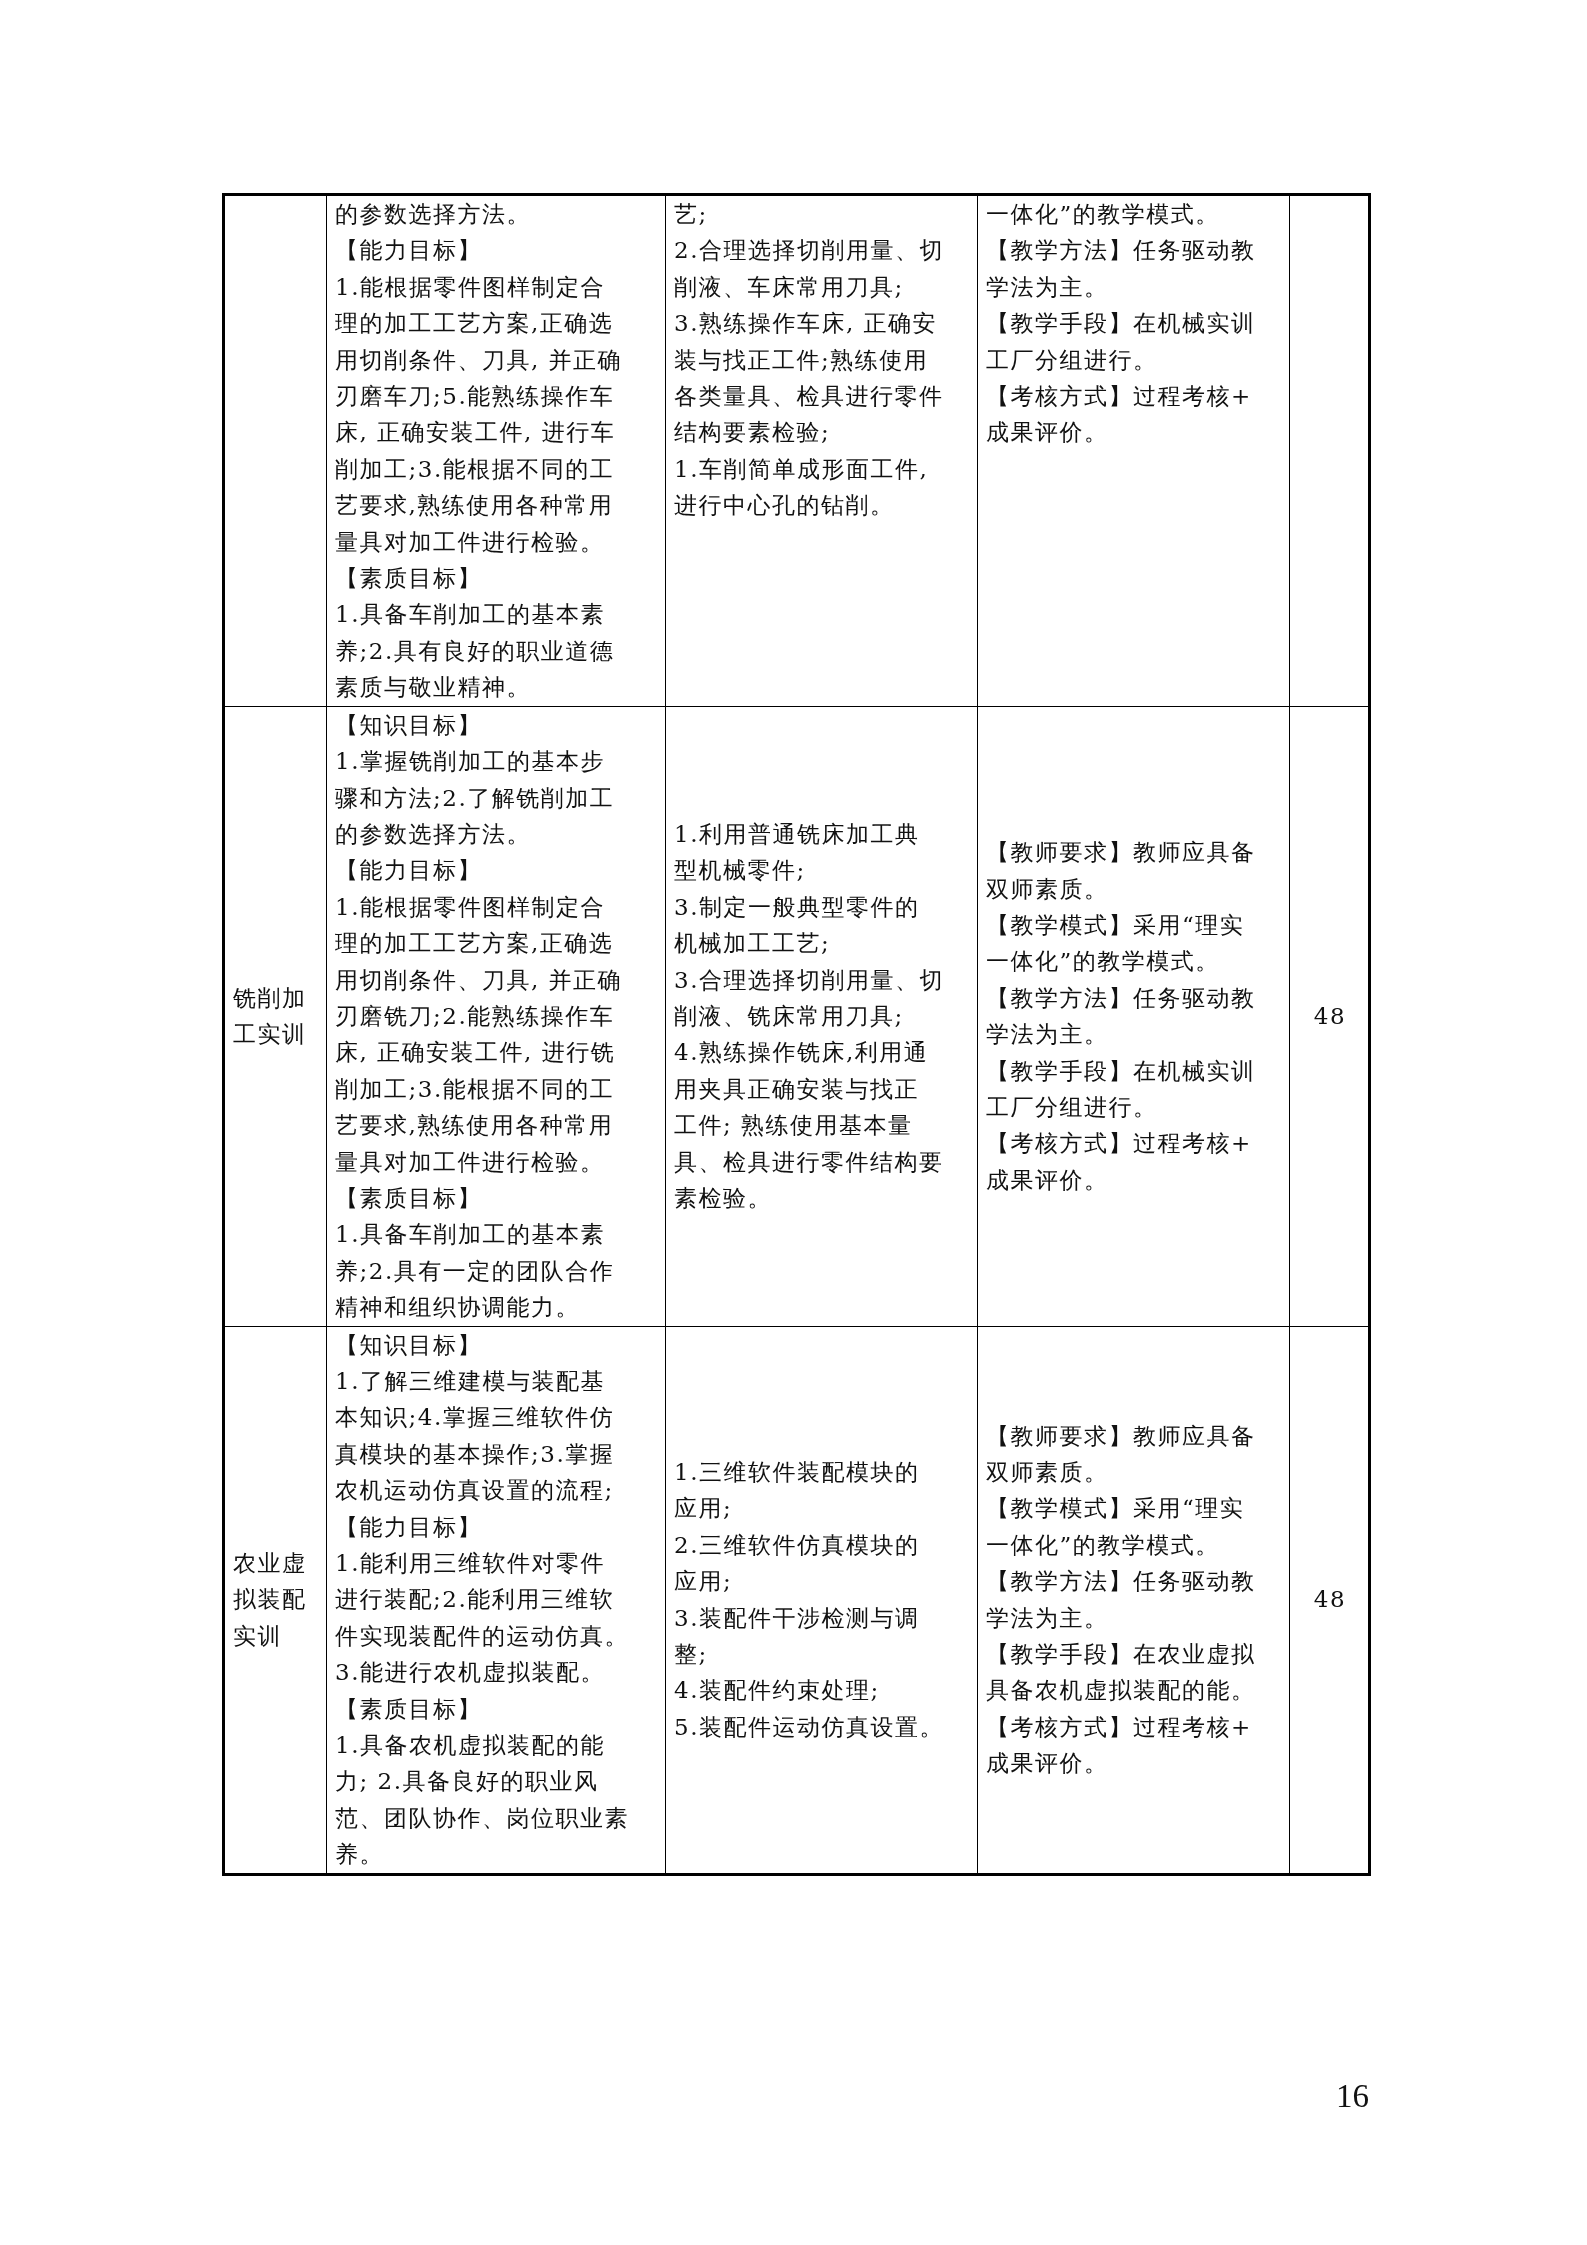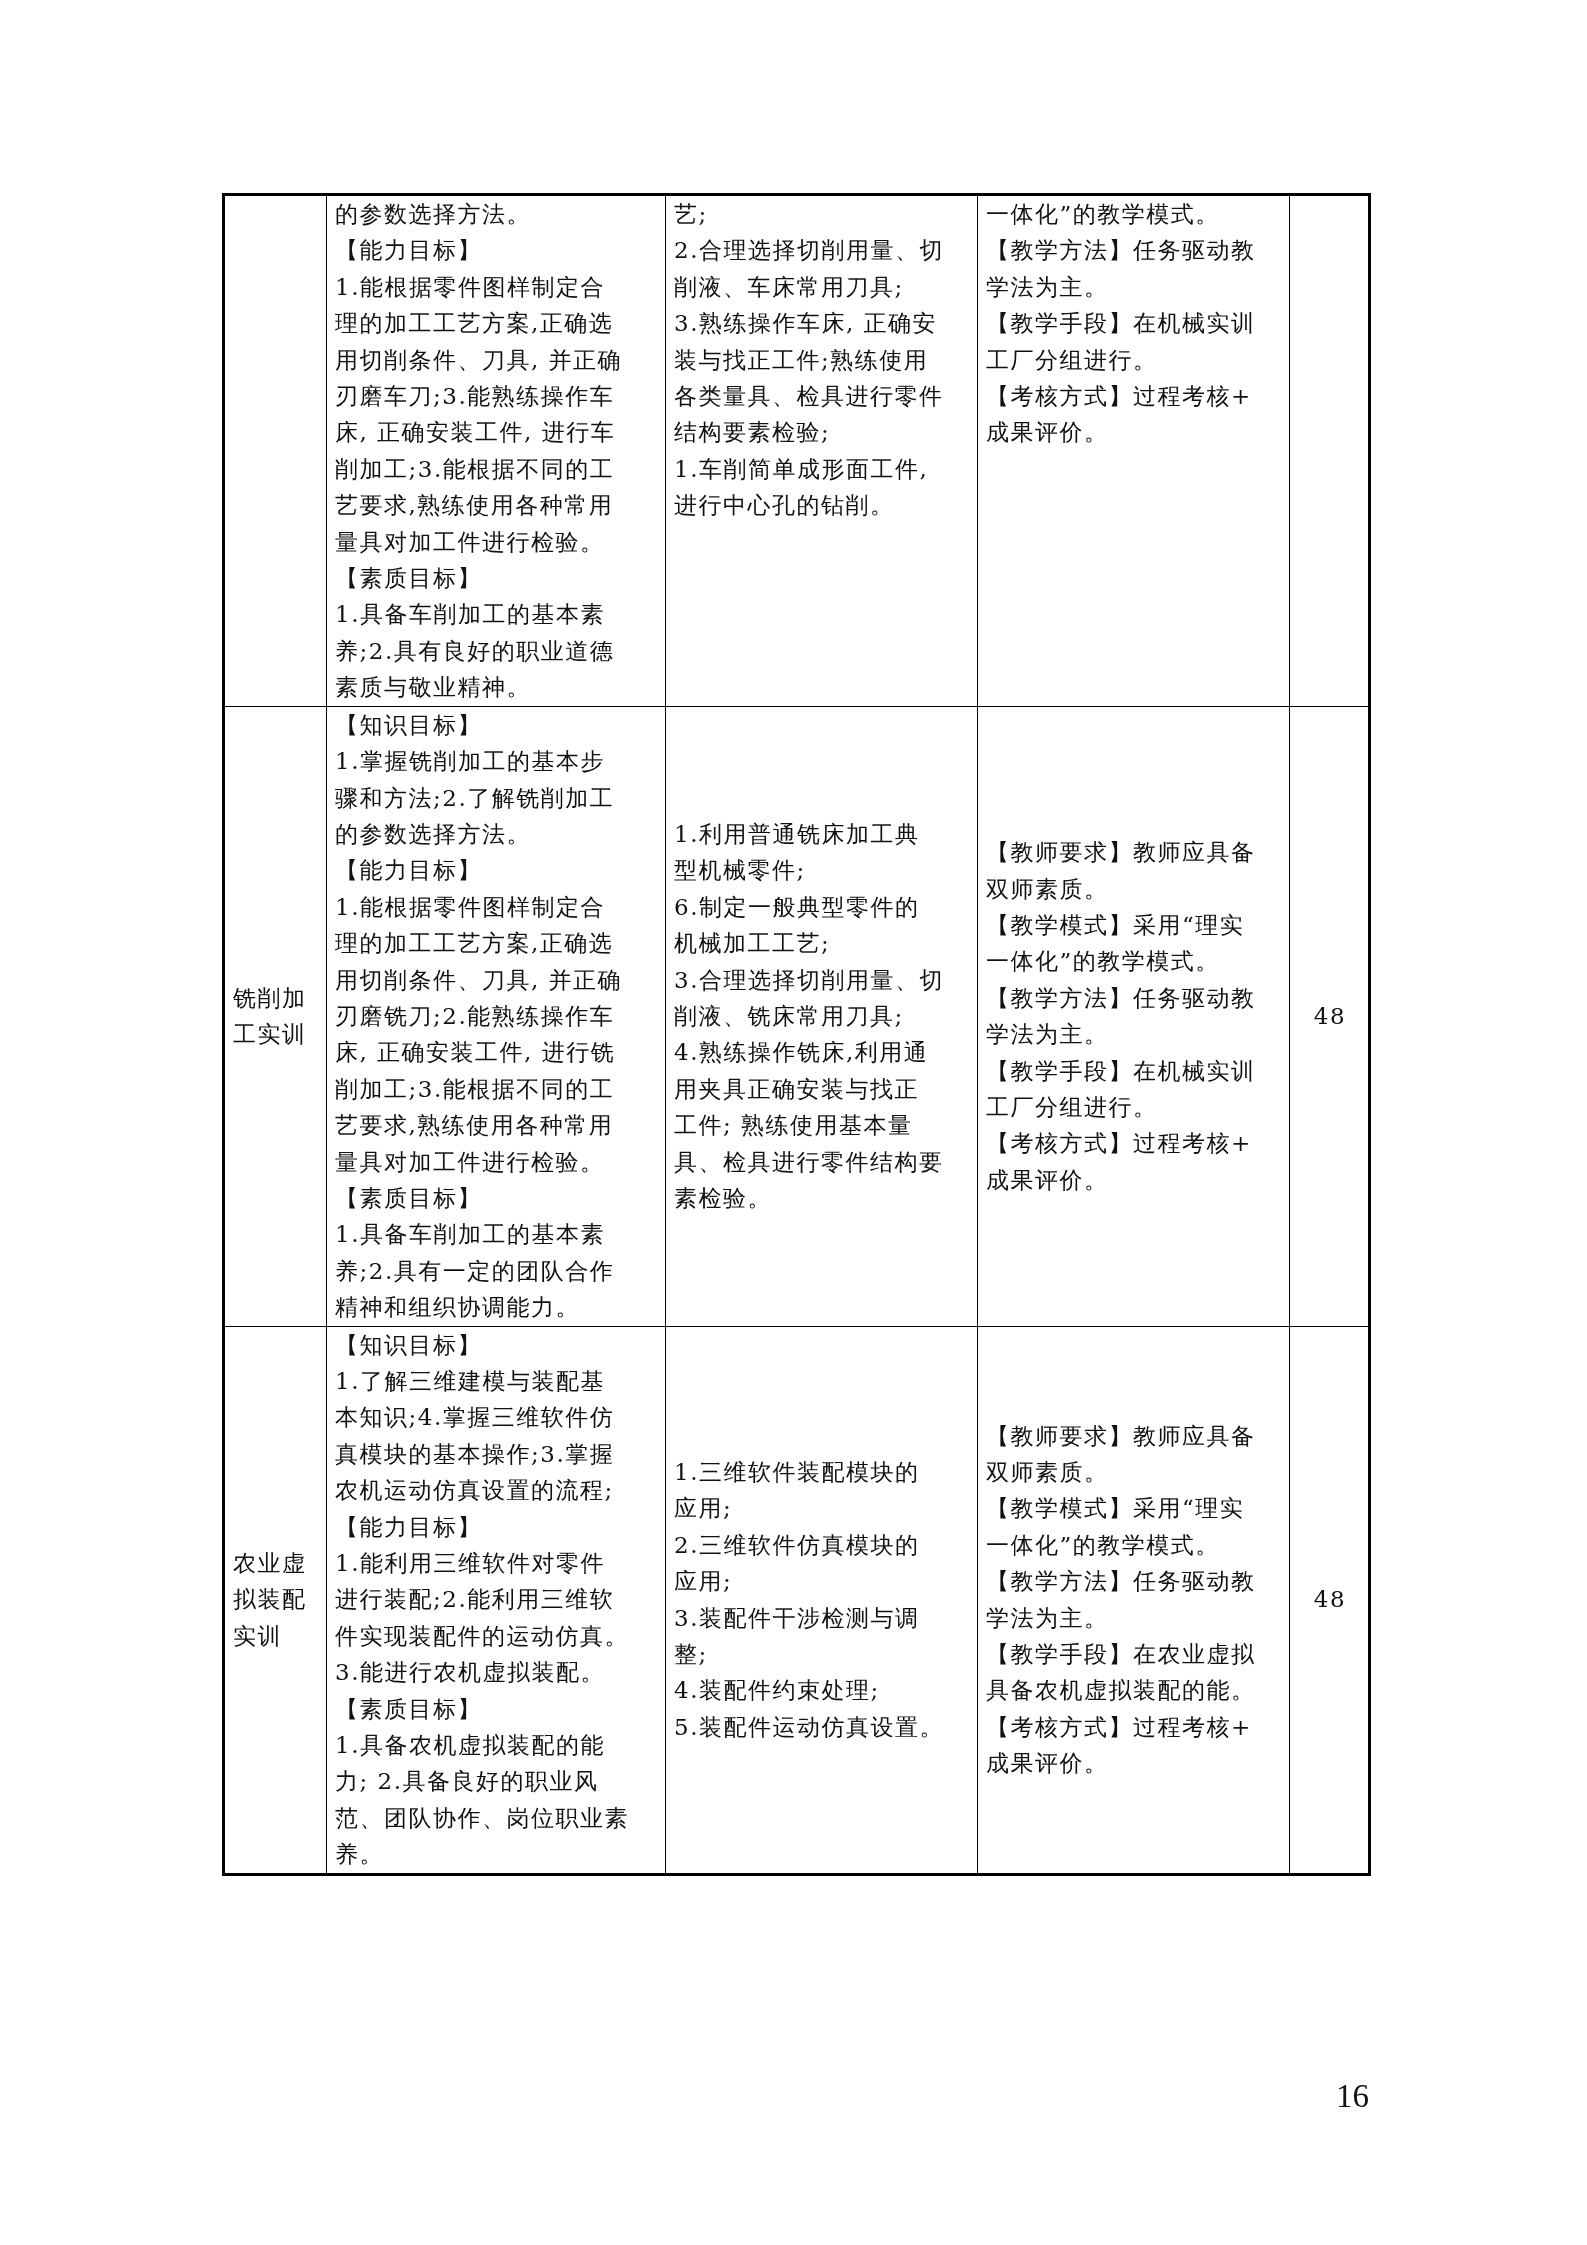--- a/index.html
+++ b/index.html
@@ -39,21 +39,21 @@
     </colgroup>
     <tbody>
       <tr style="height:510px">
         <td class="name-cell"></td>
         <td class="top">
             <span class="line">的参数选择方法。</span>
             <span class="line">【能力目标】</span>
             <span class="line">1.能根据零件图样制定合</span>
             <span class="line">理的加工工艺方案,正确选</span>
             <span class="line">用切削条件、刀具, 并正确</span>
-            <span class="line">刃磨车刀;3.能熟练操作车</span>
+            <span class="line">刃磨车刀;5.能熟练操作车</span>
             <span class="line">床, 正确安装工件, 进行车</span>
             <span class="line">削加工;3.能根据不同的工</span>
             <span class="line">艺要求,熟练使用各种常用</span>
             <span class="line">量具对加工件进行检验。</span>
             <span class="line">【素质目标】</span>
             <span class="line">1.具备车削加工的基本素</span>
             <span class="line">养;2.具有良好的职业道德</span>
             <span class="line">素质与敬业精神。</span>
           </td>
         <td class="top">
@@ -98,21 +98,21 @@
             <span class="line">艺要求,熟练使用各种常用</span>
             <span class="line">量具对加工件进行检验。</span>
             <span class="line">【素质目标】</span>
             <span class="line">1.具备车削加工的基本素</span>
             <span class="line">养;2.具有一定的团队合作</span>
             <span class="line">精神和组织协调能力。</span>
           </td>
         <td>
             <span class="line">1.利用普通铣床加工典</span>
             <span class="line">型机械零件;</span>
-            <span class="line">6.制定一般典型零件的</span>
+            <span class="line">3.制定一般典型零件的</span>
             <span class="line">机械加工工艺;</span>
             <span class="line">3.合理选择切削用量、切</span>
             <span class="line">削液、铣床常用刀具;</span>
             <span class="line">4.熟练操作铣床,利用通</span>
             <span class="line">用夹具正确安装与找正</span>
             <span class="line">工件; 熟练使用基本量</span>
             <span class="line">具、检具进行零件结构要</span>
             <span class="line">素检验。</span>
           </td>
         <td>

